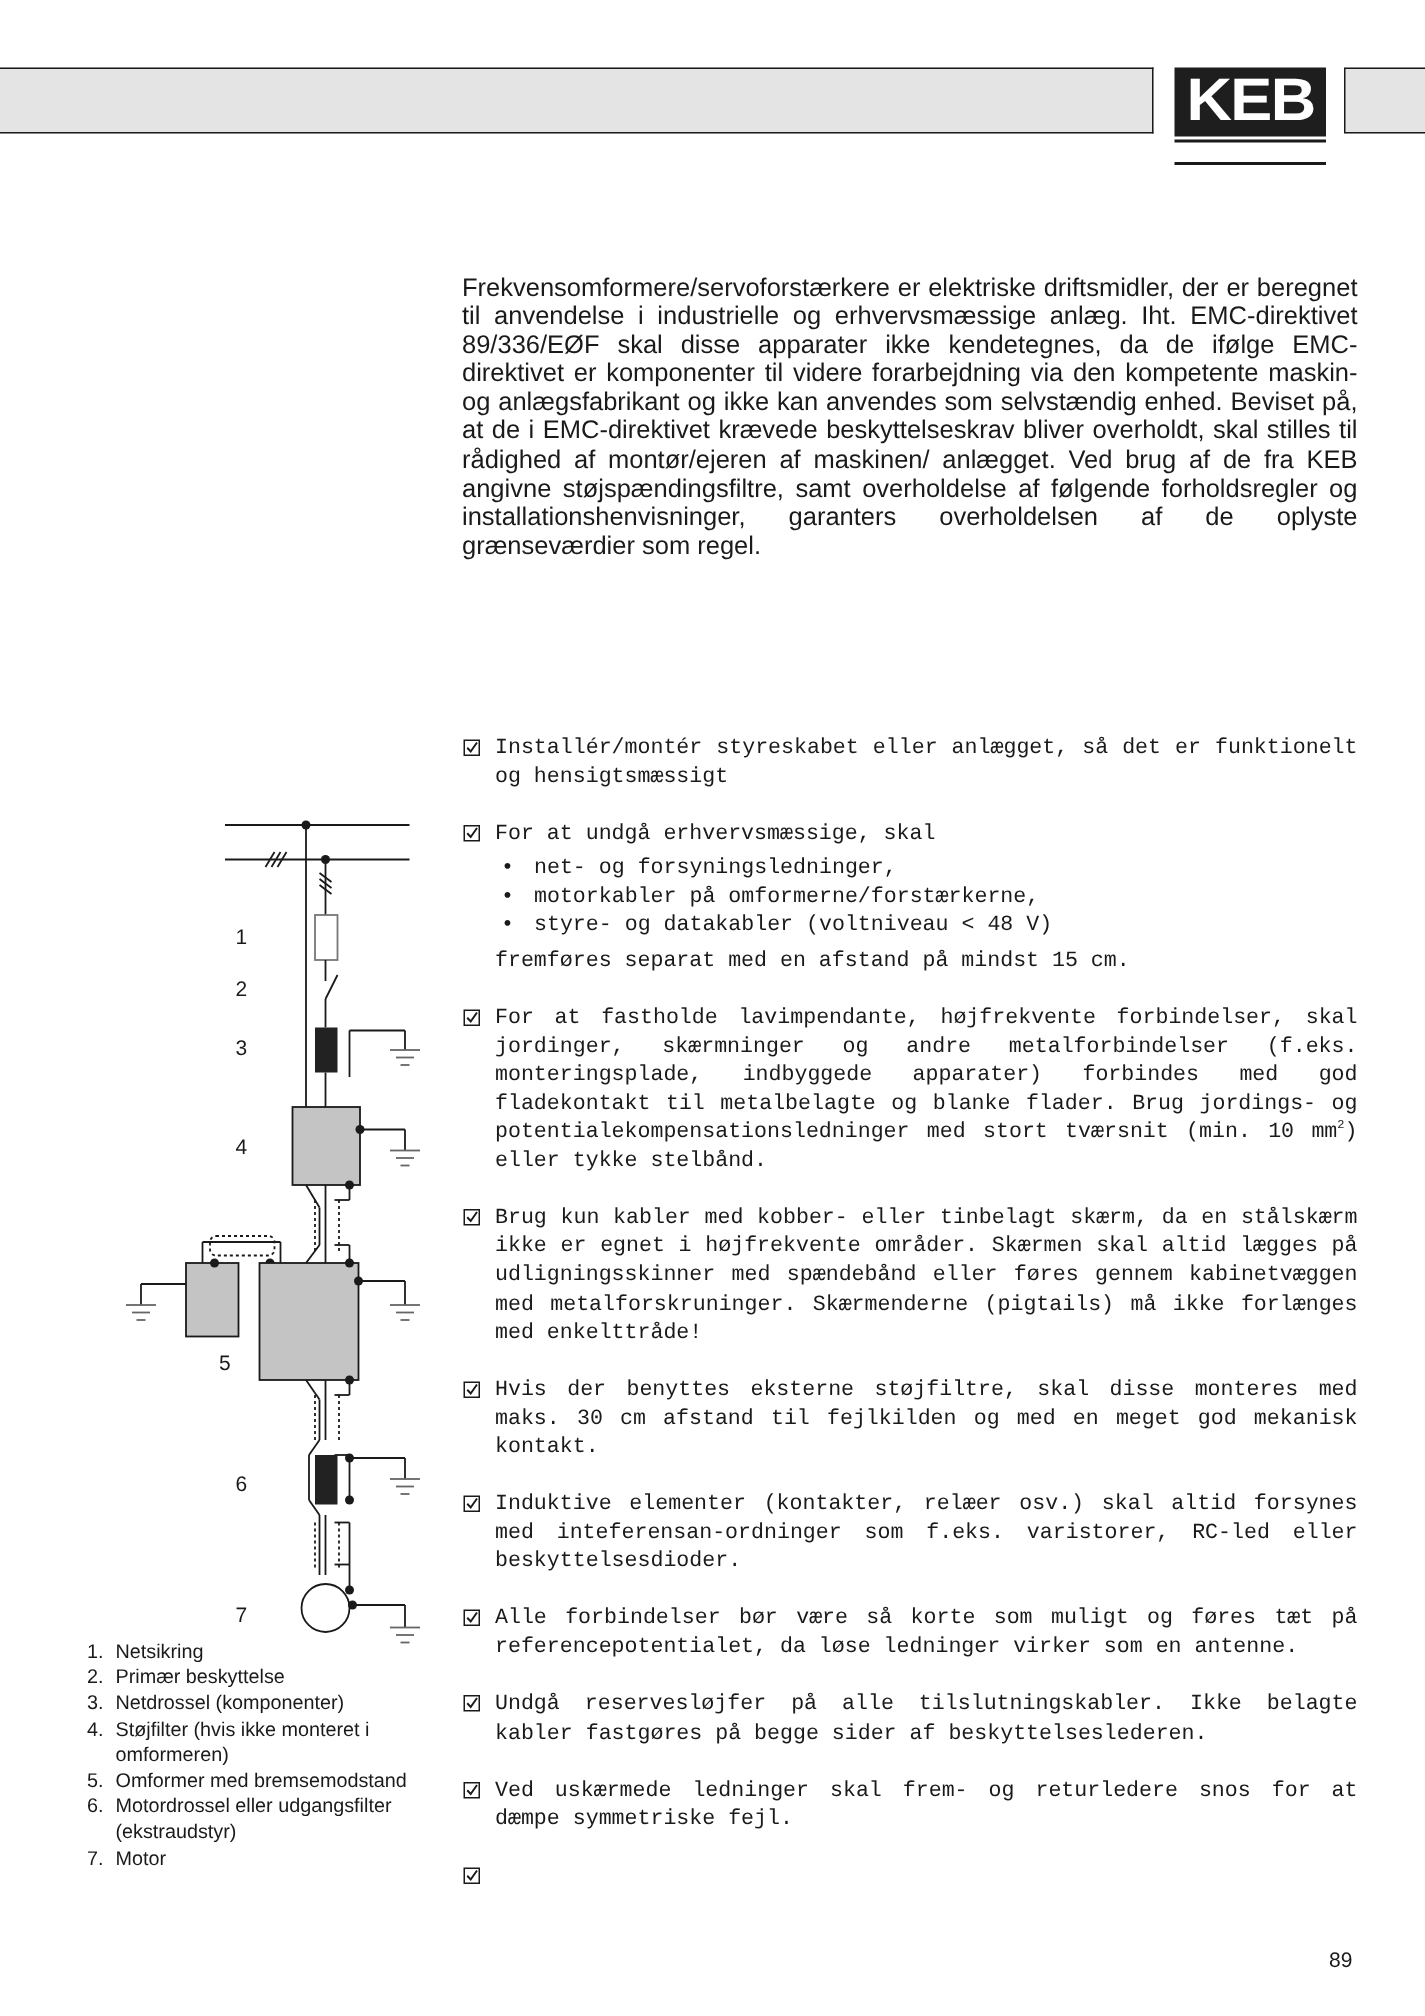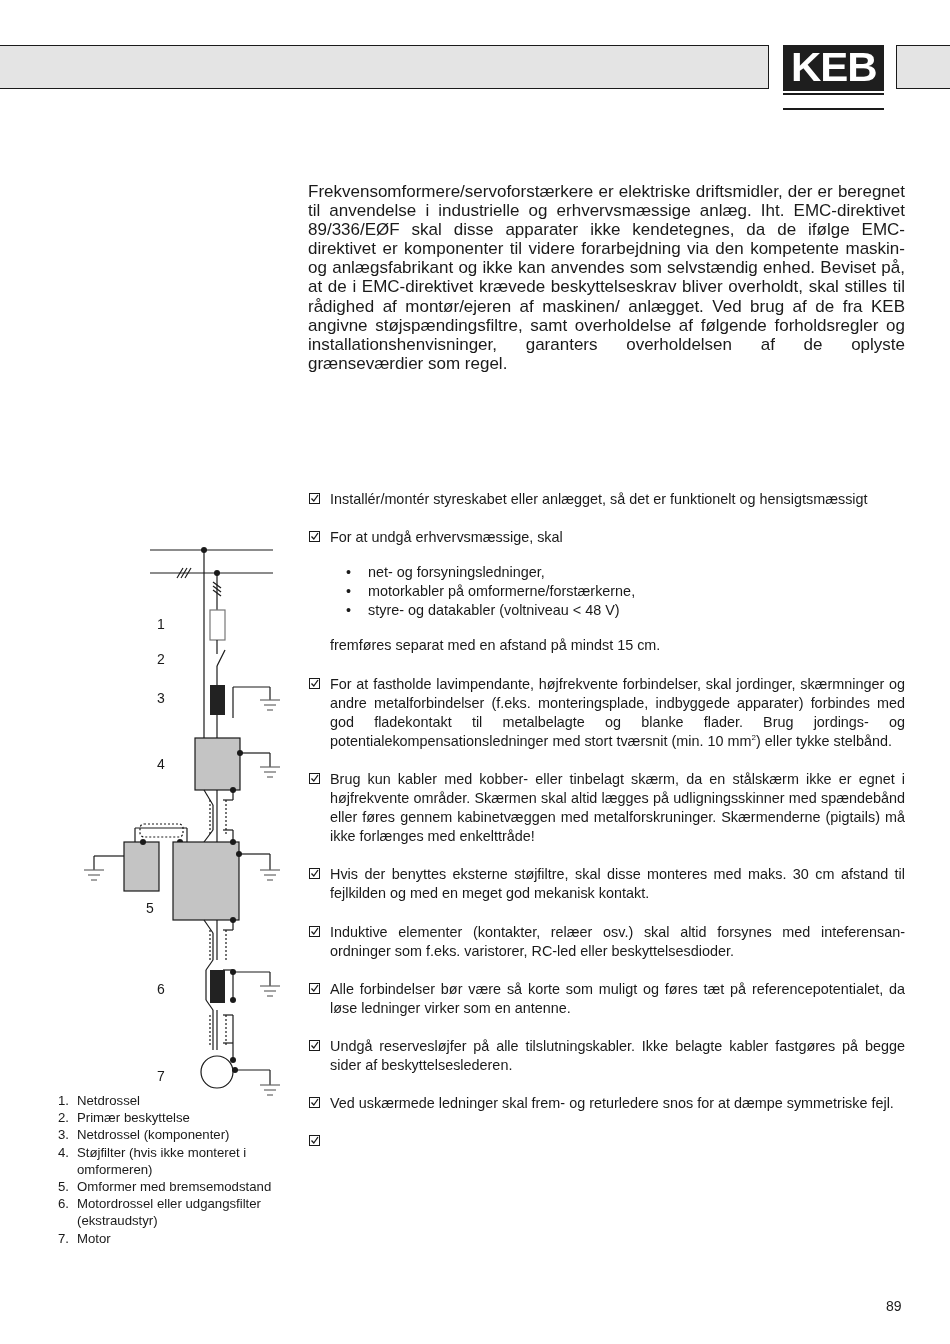--- a/index.html
+++ b/index.html
@@ -25,28 +25,28 @@
   }
   .logo span { display: inline-block; transform: scaleX(1.05); }
   .logo-line1 { position: absolute; left: 783px; top: 93px; width: 101px; height: 1.5px; background: #1a1a1a; }
   .logo-line2 { position: absolute; left: 783px; top: 108px; width: 101px; height: 1.5px; background: #1a1a1a; }
 
   .intro {
     position: absolute; left: 308px; top: 182px; width: 597px;
     font-size: 17px; line-height: 19.1px; text-align: justify;
   }
 
-  .checklist { position: absolute; left: 308px; top: 490px; width: 597px; font-size: 14.4px; line-height: 19.1px; }
+  .checklist { position: absolute; left: 308px; top: 490px; width: 597px; font-size: 14.4px; line-height: 19.1px; font-family: Liberation Mono, monospace; }
   .check-item { position: relative; padding-left: 22px; margin-bottom: 19px; text-align: justify; }
   .check-item .box {
     position: absolute; left: 1px; top: 3px; width: 9px; height: 9px;
     border: 1px solid #1a1a1a;
   }
   .check-item .box svg { position: absolute; left: 0; top: 0; }
-  .sub-list { margin: 16px; padding: 0; list-style: none; }
+  .sub-list { margin: 4px; padding: 0; list-style: none; }
   .sub-list li { position: relative; padding-left: 22px; }
   .sub-list li::before { content: "•"; position: absolute; left: 0; }
   sup { font-size: 8px; line-height: 0; }
 
   .diagram { position: absolute; left: 80px; top: 540px; width: 220px; height: 560px; }
   .diagram-num { position: absolute; font-size: 14px; }
 
   .legend { position: absolute; left: 58px; top: 1092px; width: 228px; font-size: 13.2px; line-height: 17.2px; }
   .legend-item { position: relative; padding-left: 19px; }
   .legend-item .n { position: absolute; left: 0; }
@@ -284,21 +284,21 @@
   <span class="diagram-num" style="left:77px;top:76px">1</span>
   <span class="diagram-num" style="left:77px;top:111px">2</span>
   <span class="diagram-num" style="left:77px;top:150px">3</span>
   <span class="diagram-num" style="left:77px;top:216px">4</span>
   <span class="diagram-num" style="left:66px;top:360px">5</span>
   <span class="diagram-num" style="left:77px;top:441px">6</span>
   <span class="diagram-num" style="left:77px;top:528px">7</span>
 </div>
 
 <div class="legend">
-  <div class="legend-item"><span class="n">1.</span><span>Netdrossel</span></div>
+  <div class="legend-item"><span class="n">1.</span><span>Netsikring</span></div>
   <div class="legend-item"><span class="n">2.</span><span>Primær beskyttelse</span></div>
   <div class="legend-item"><span class="n">3.</span><span>Netdrossel (komponenter)</span></div>
   <div class="legend-item"><span class="n">4.</span><span>Støjfilter (hvis ikke monteret i omformeren)</span></div>
   <div class="legend-item"><span class="n">5.</span><span>Omformer med bremsemodstand</span></div>
   <div class="legend-item"><span class="n">6.</span><span>Motordrossel eller udgangsfilter (ekstraudstyr)</span></div>
   <div class="legend-item"><span class="n">7.</span><span>Motor</span></div>
 </div>
 
 <div class="page-number">89</div>
 

